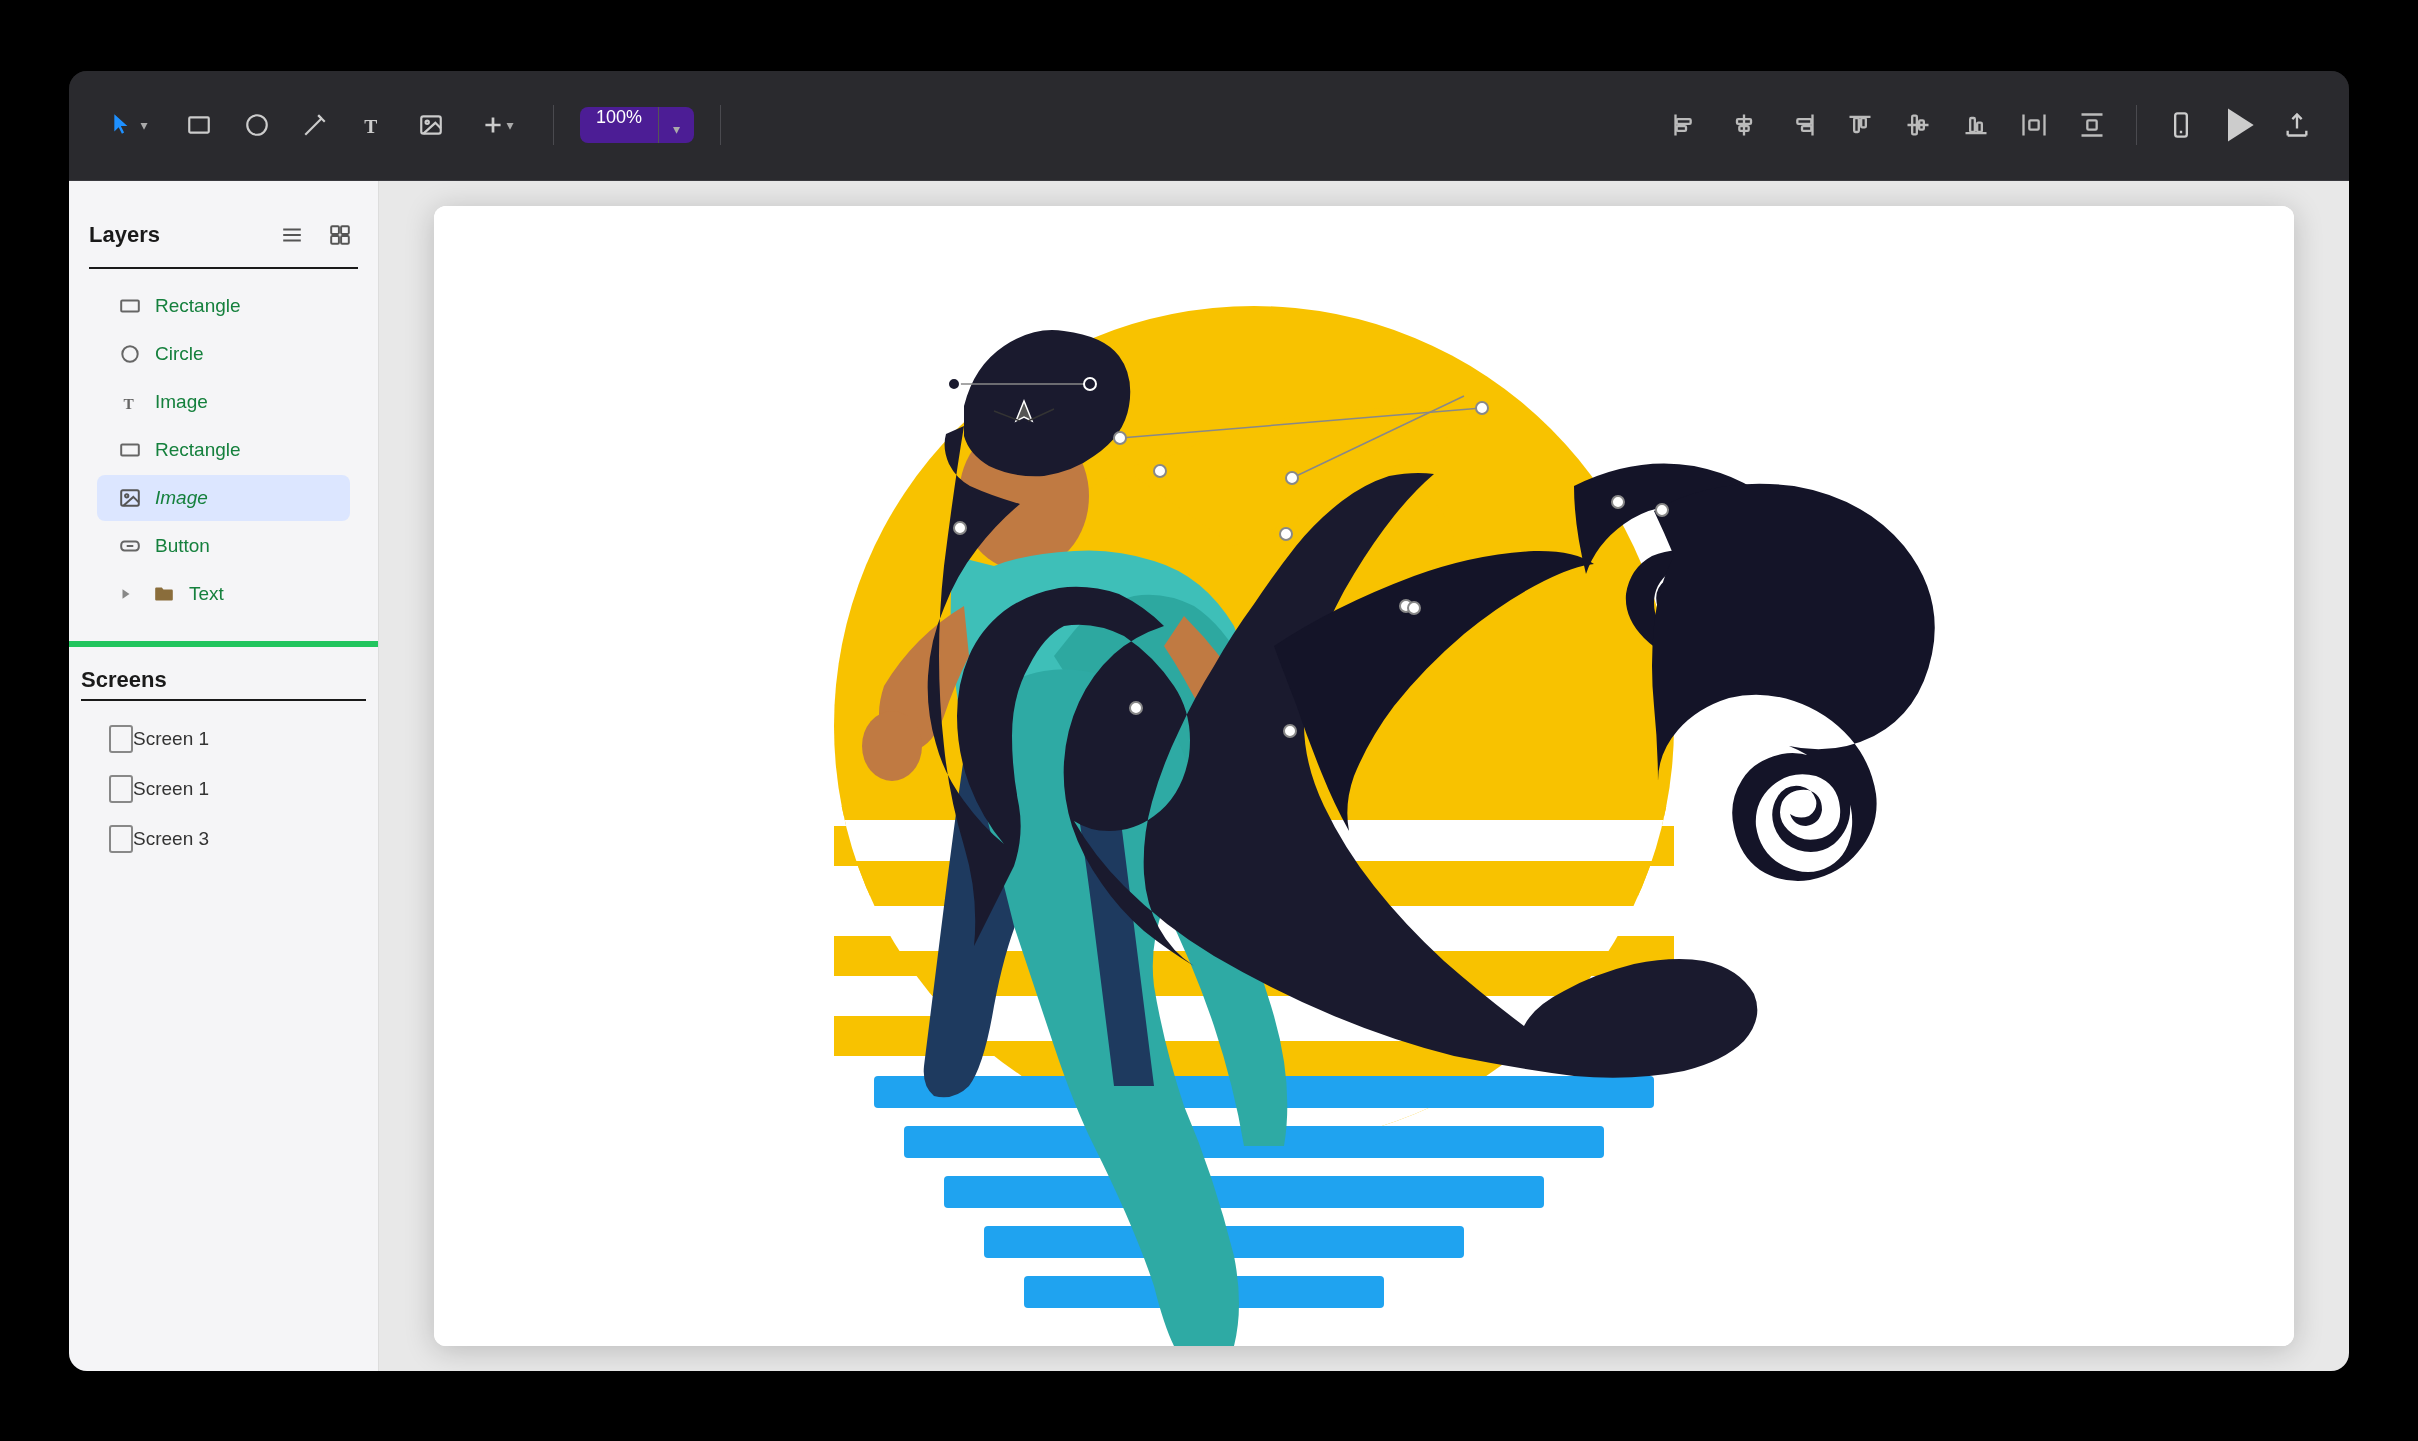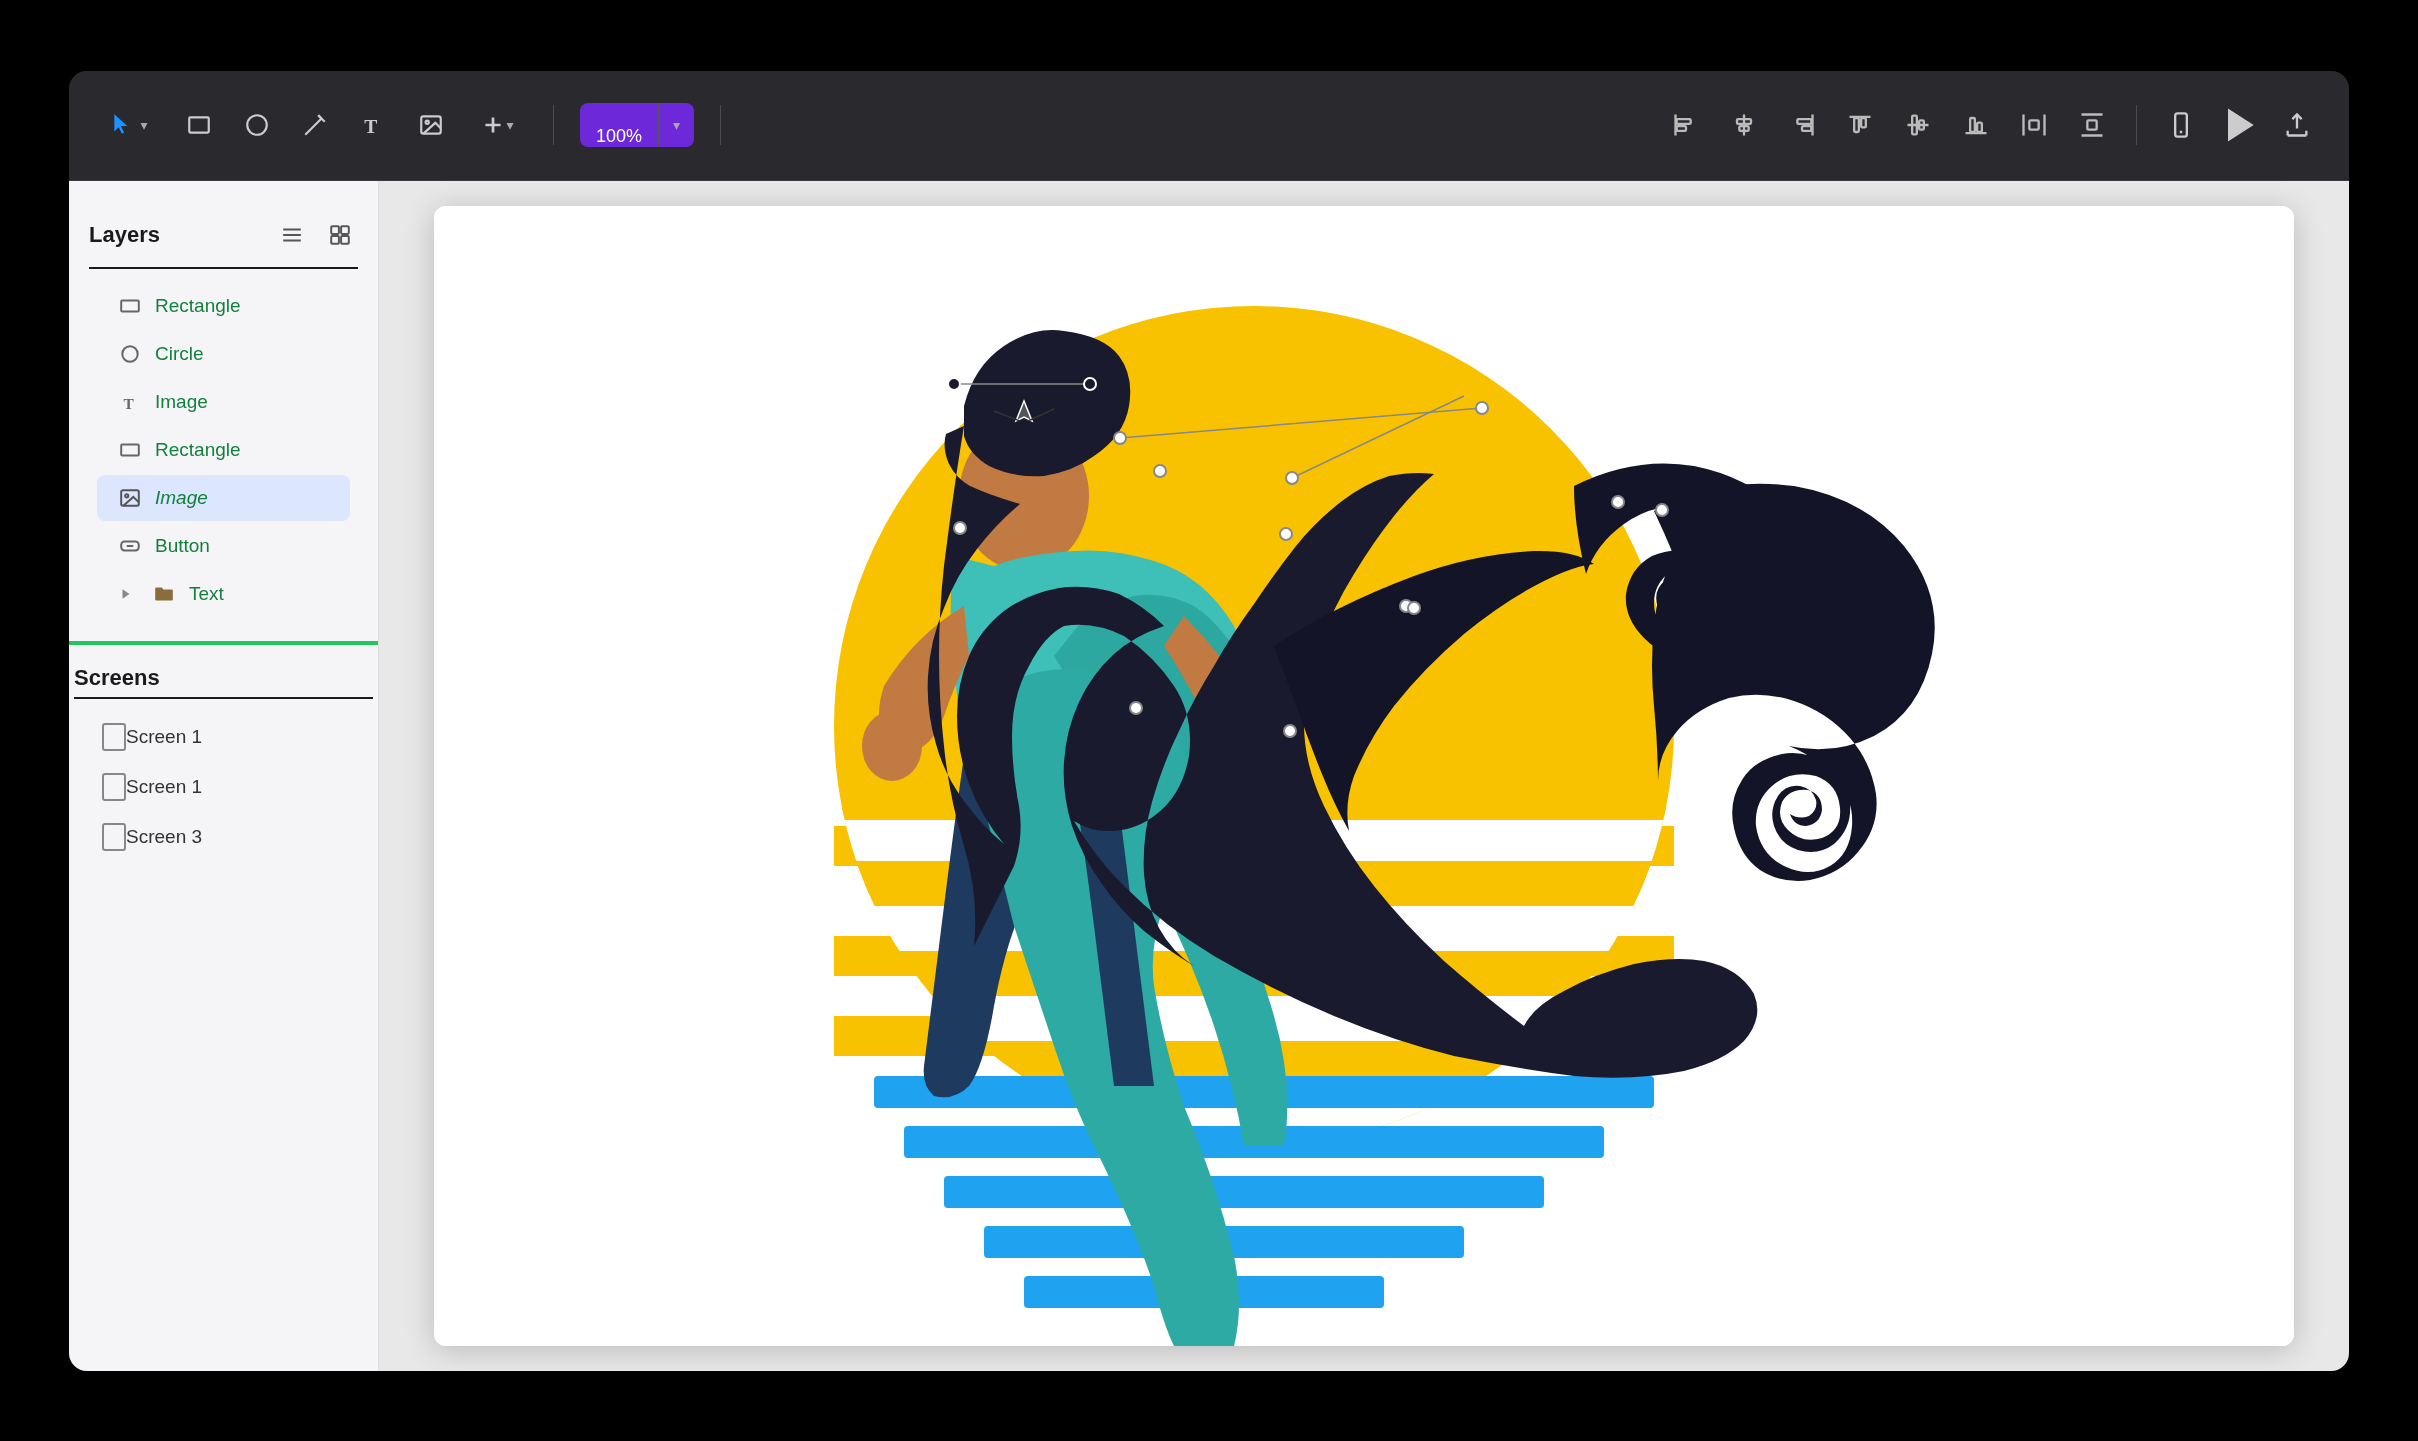--- a/index.html
+++ b/index.html
@@ -63,25 +63,25 @@
     }
     .tool-btn.active { color: #1e90ff; }
 
     .tool-btn svg {
       width: 26px;
       height: 26px;
     }
 
     .zoom-control {
       display: flex;
-      align-items: flex-end;
-      background: #6d28d9;
+      align-items: flex-start;
+      background: #4c1d95;
       border-radius: 8px;
       overflow: hidden;
-      height: 44px;
+      height: 36px;
     }
 
     .zoom-value {
       padding: 0 16px;
       color: #fff;
       font-size: 18px;
       font-weight: 500;
     }
 
     .zoom-arrow {
@@ -212,22 +212,22 @@
       width: 18px;
       height: 18px;
       display: flex;
       align-items: center;
       justify-content: center;
       color: #888;
       margin-right: 4px;
     }
 
     .screens-section {
-      padding: 20px 5px 12px;
-      border-top: 4px solid #22c55e;
+      padding: 20px 12px 12px;
+      border-top: 6px solid #22c55e;
       margin-top: 10px;
     }
 
     .screens-section-title {
       font-size: 22px;
       font-weight: 700;
       color: #1a1a1a;
       margin-bottom: 6px;
     }
 

